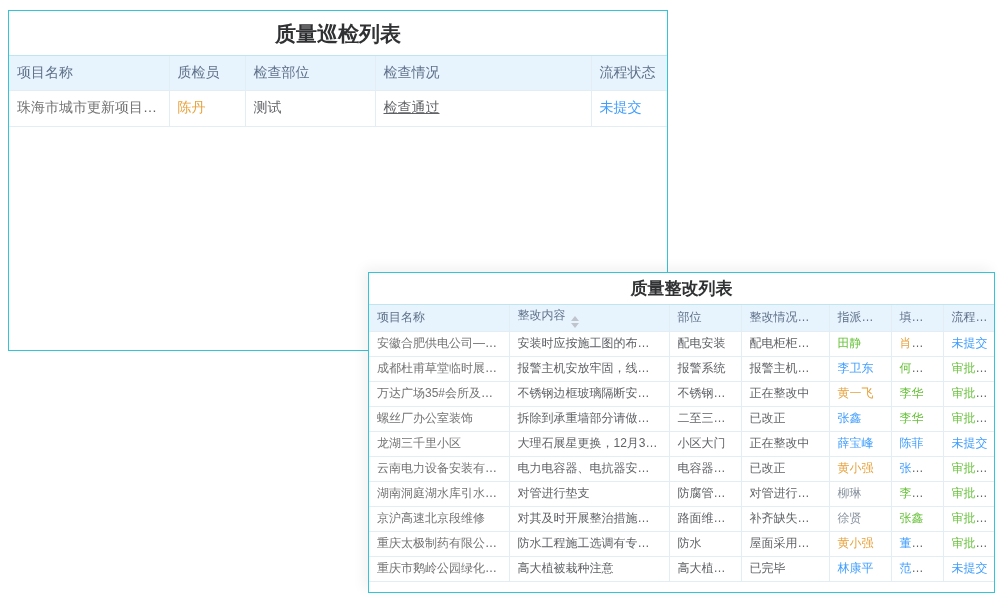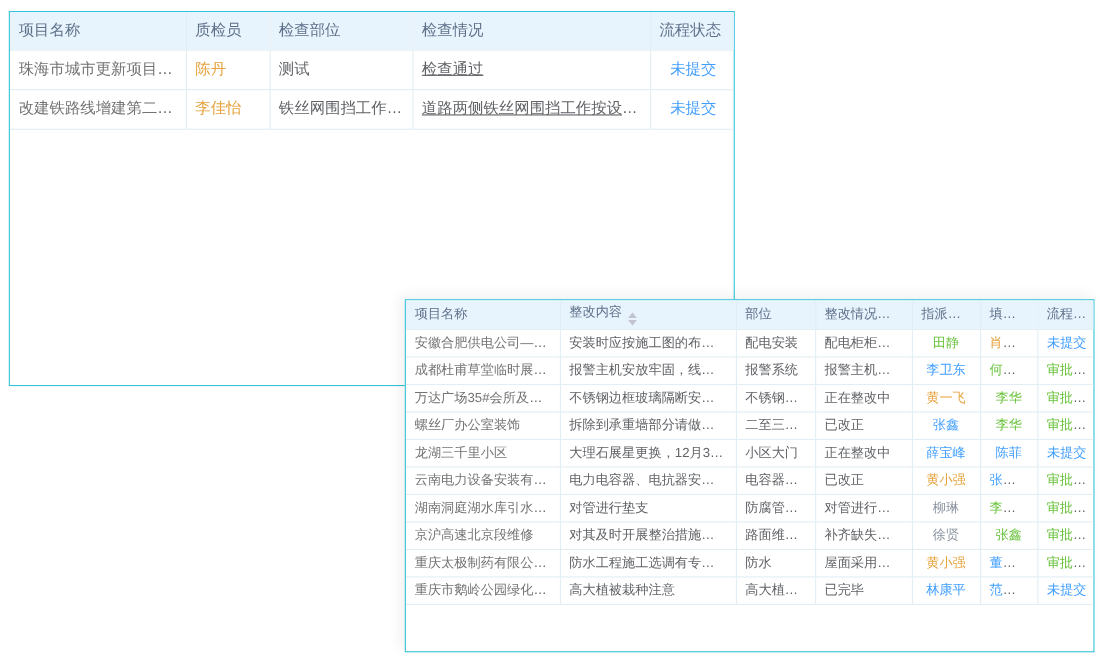--- a/index.html
+++ b/index.html
@@ -15,38 +15,39 @@
   table{width:100%;border-collapse:collapse;table-layout:fixed}
   th,td{border-right:1px solid #e2edf4;border-bottom:1px solid #e2edf4;padding:0 8px;
         overflow:hidden;white-space:nowrap;text-overflow:ellipsis}
   th:last-child,td:last-child{border-right:0}
   thead th{background:#e7f3fd;font-weight:normal;color:#5f718a;text-align:left}
   .tbl1 thead th{height:34px;font-size:14px}
   .tbl1 td{height:36px;font-size:14px;color:#606266}
   .tbl2 thead th{height:26px;font-size:12px}
   .tbl2 td{height:25px;font-size:12px;color:#606266}
   .al{text-align:left}
-  .ac{text-align:center}
+  .ac{}
   .link{color:#737373;cursor:pointer}
   .orange{color:#e6a23c}
   .u{text-decoration:underline}
   [data-c="blue"]{color:#409eff}
   [data-c="orange"]{color:#e6a23c}
   [data-c="green"]{color:#67c23a}
   [data-c="gray"]{color:#8a94a0}
   [data-c="none"]{color:transparent}
   .sort{display:inline-flex;flex-direction:column;margin-left:5px;vertical-align:-2px;cursor:pointer}
   .cu,.cd{width:0;height:0;border-left:4px solid transparent;border-right:4px solid transparent;display:block}
   .cu{border-bottom:5px solid #c0c4cc;margin-bottom:2px}
   .cd{border-top:5px solid #c0c4cc}
 </style>
 </head>
 <body>
 
 <div class="card" id="inspection-card">
+  <div class="title">质量巡检列表</div>
   <table class="tbl1">
     <colgroup>
       <col style="width:160px">
         <col style="width:76px">
         <col style="width:130px">
         <col style="width:216px">
         <col style="width:78px">
     </colgroup>
     <thead>
       <tr>
@@ -58,32 +59,26 @@
       </tr>
     </thead>
     <tbody>
       <tr>
         <td class="al"><span class="link">珠海市城市更新项目紫...</span></td>
         <td class="al"><span class="orange">陈丹</span></td>
         <td class="al">测试</td>
         <td class="al"><span class="u">检查通过</span></td>
         <td class="ac"><span data-c="blue">未提交</span></td>
       </tr>
-      <tr>
-        <td class="al"><span class="link">改建铁路线增建第二线...</span></td>
-        <td class="al"><span class="orange">李佳怡</span></td>
-        <td class="al">铁丝网围挡工作检查</td>
-        <td class="al"><span class="u">道路两侧铁丝网围挡工作按设计...</span></td>
-        <td class="ac"><span data-c="blue">未提交</span></td>
-      </tr>
     </tbody>
   </table>
 </div>
 
 <div class="card" id="rectification-card">
+  <div class="title">质量整改列表</div>
   <table class="tbl2">
     <colgroup>
       <col style="width:140px">
         <col style="width:160px">
         <col style="width:72px">
         <col style="width:88px">
         <col style="width:62px">
         <col style="width:52px">
         <col style="width:53px">
     </colgroup>

